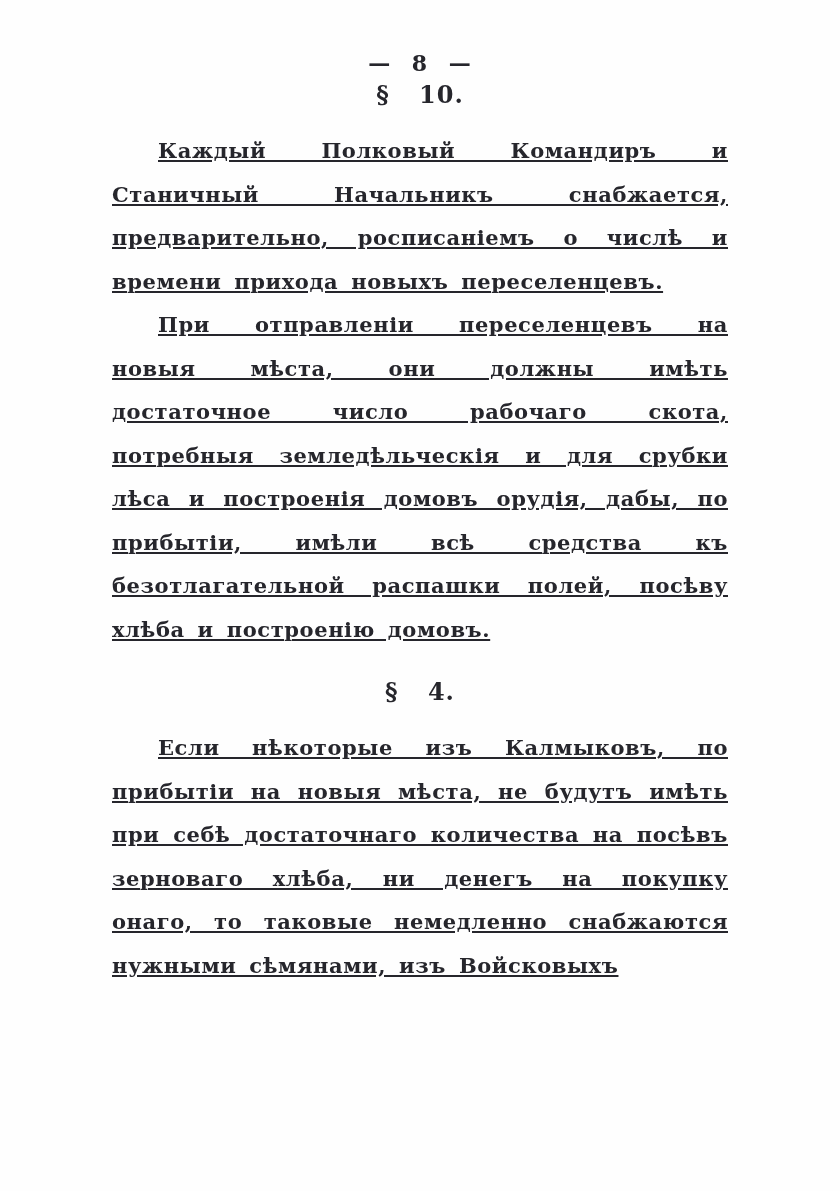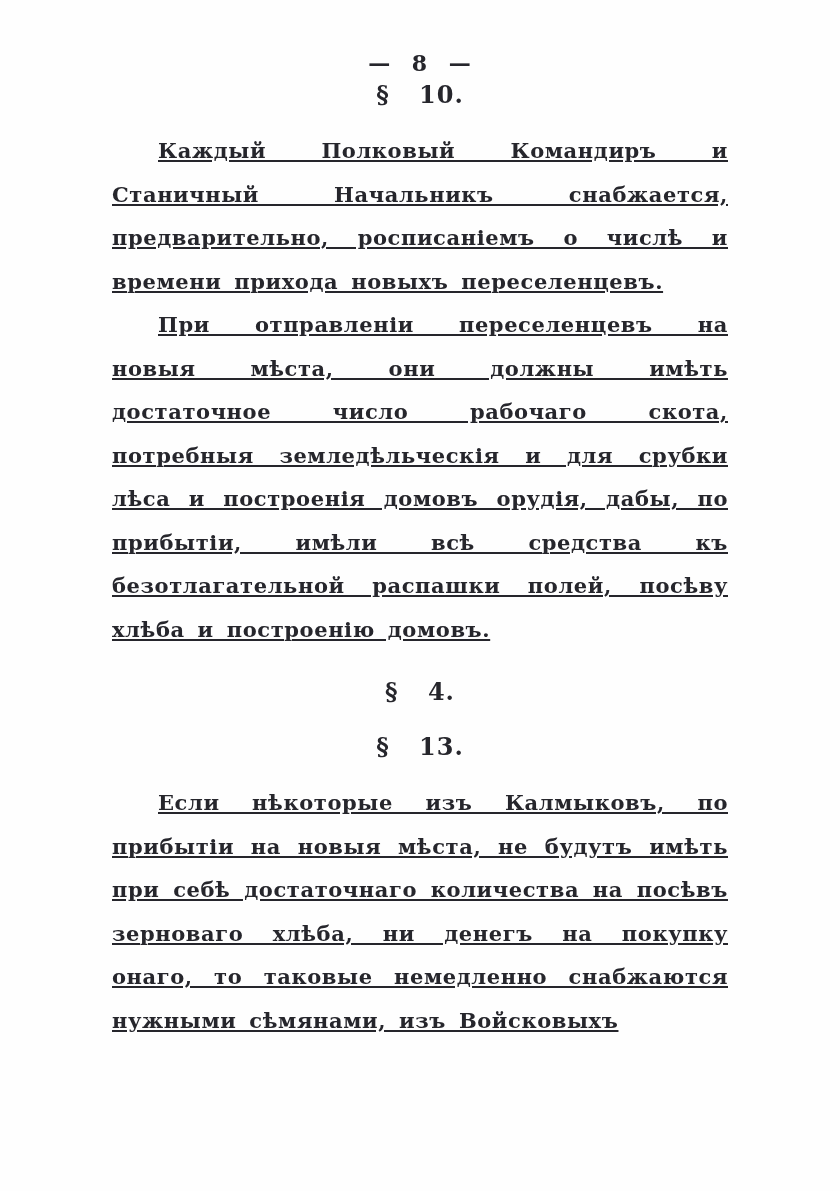--- a/index.html
+++ b/index.html
@@ -66,17 +66,16 @@
 
   <section class="doc-section">
     <p class="para">При отправленіи переселенцевъ на новыя мѣста, они должны имѣть достаточное число рабочаго скота, потребныя земледѣльческія и для срубки лѣса и построенія домовъ орудія, дабы, по прибытіи, имѣли всѣ средства къ безотлагательной распашки полей, посѣву хлѣба и построенію домовъ.</p>
   </section>
 
   <section class="doc-section">
     <h2 class="heading">§ 4.</h2>
   </section>
 
   <section class="doc-section">
-    <h2 class="heading">§ 13.</h2>
     <p class="para">Если нѣкоторые изъ Калмыковъ, по прибытіи на новыя мѣста, не будутъ имѣть при себѣ достаточнаго количества на посѣвъ зерноваго хлѣба, ни денегъ на покупку онаго, то таковые немедленно снабжаются нужными сѣмянами, изъ Войсковыхъ</p>
   </section>
 
 </div>
 
 </body></html>

